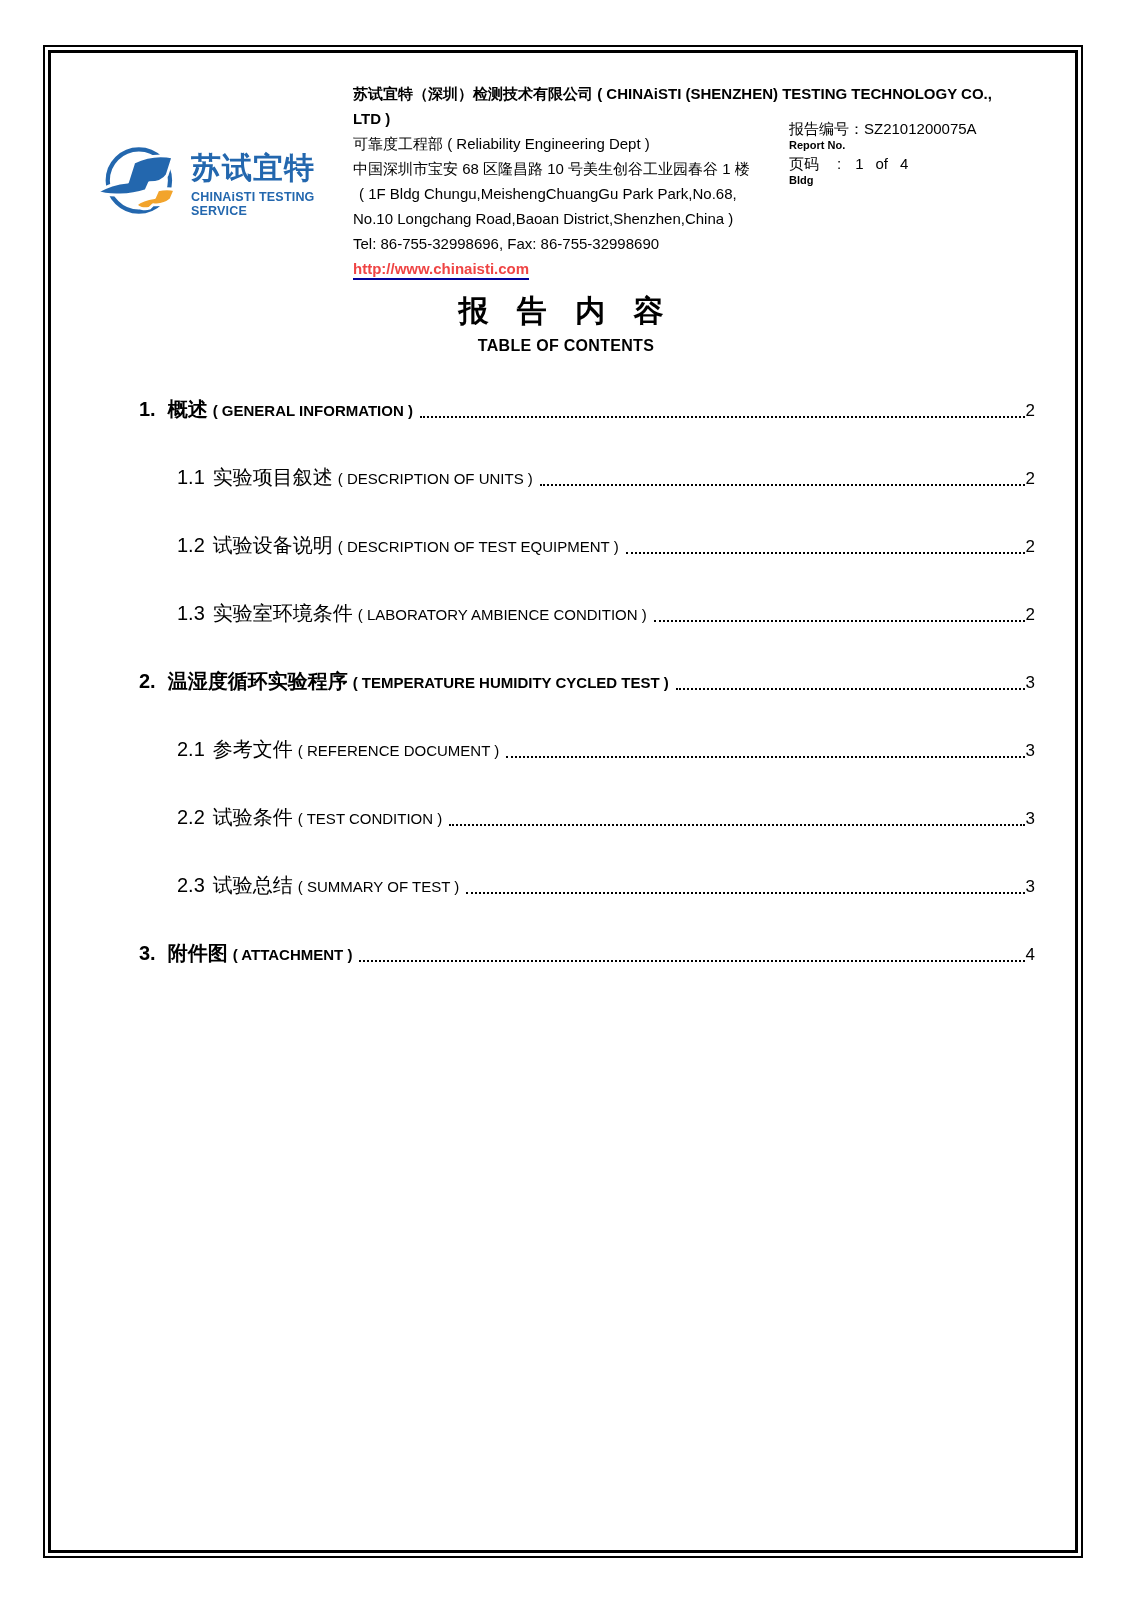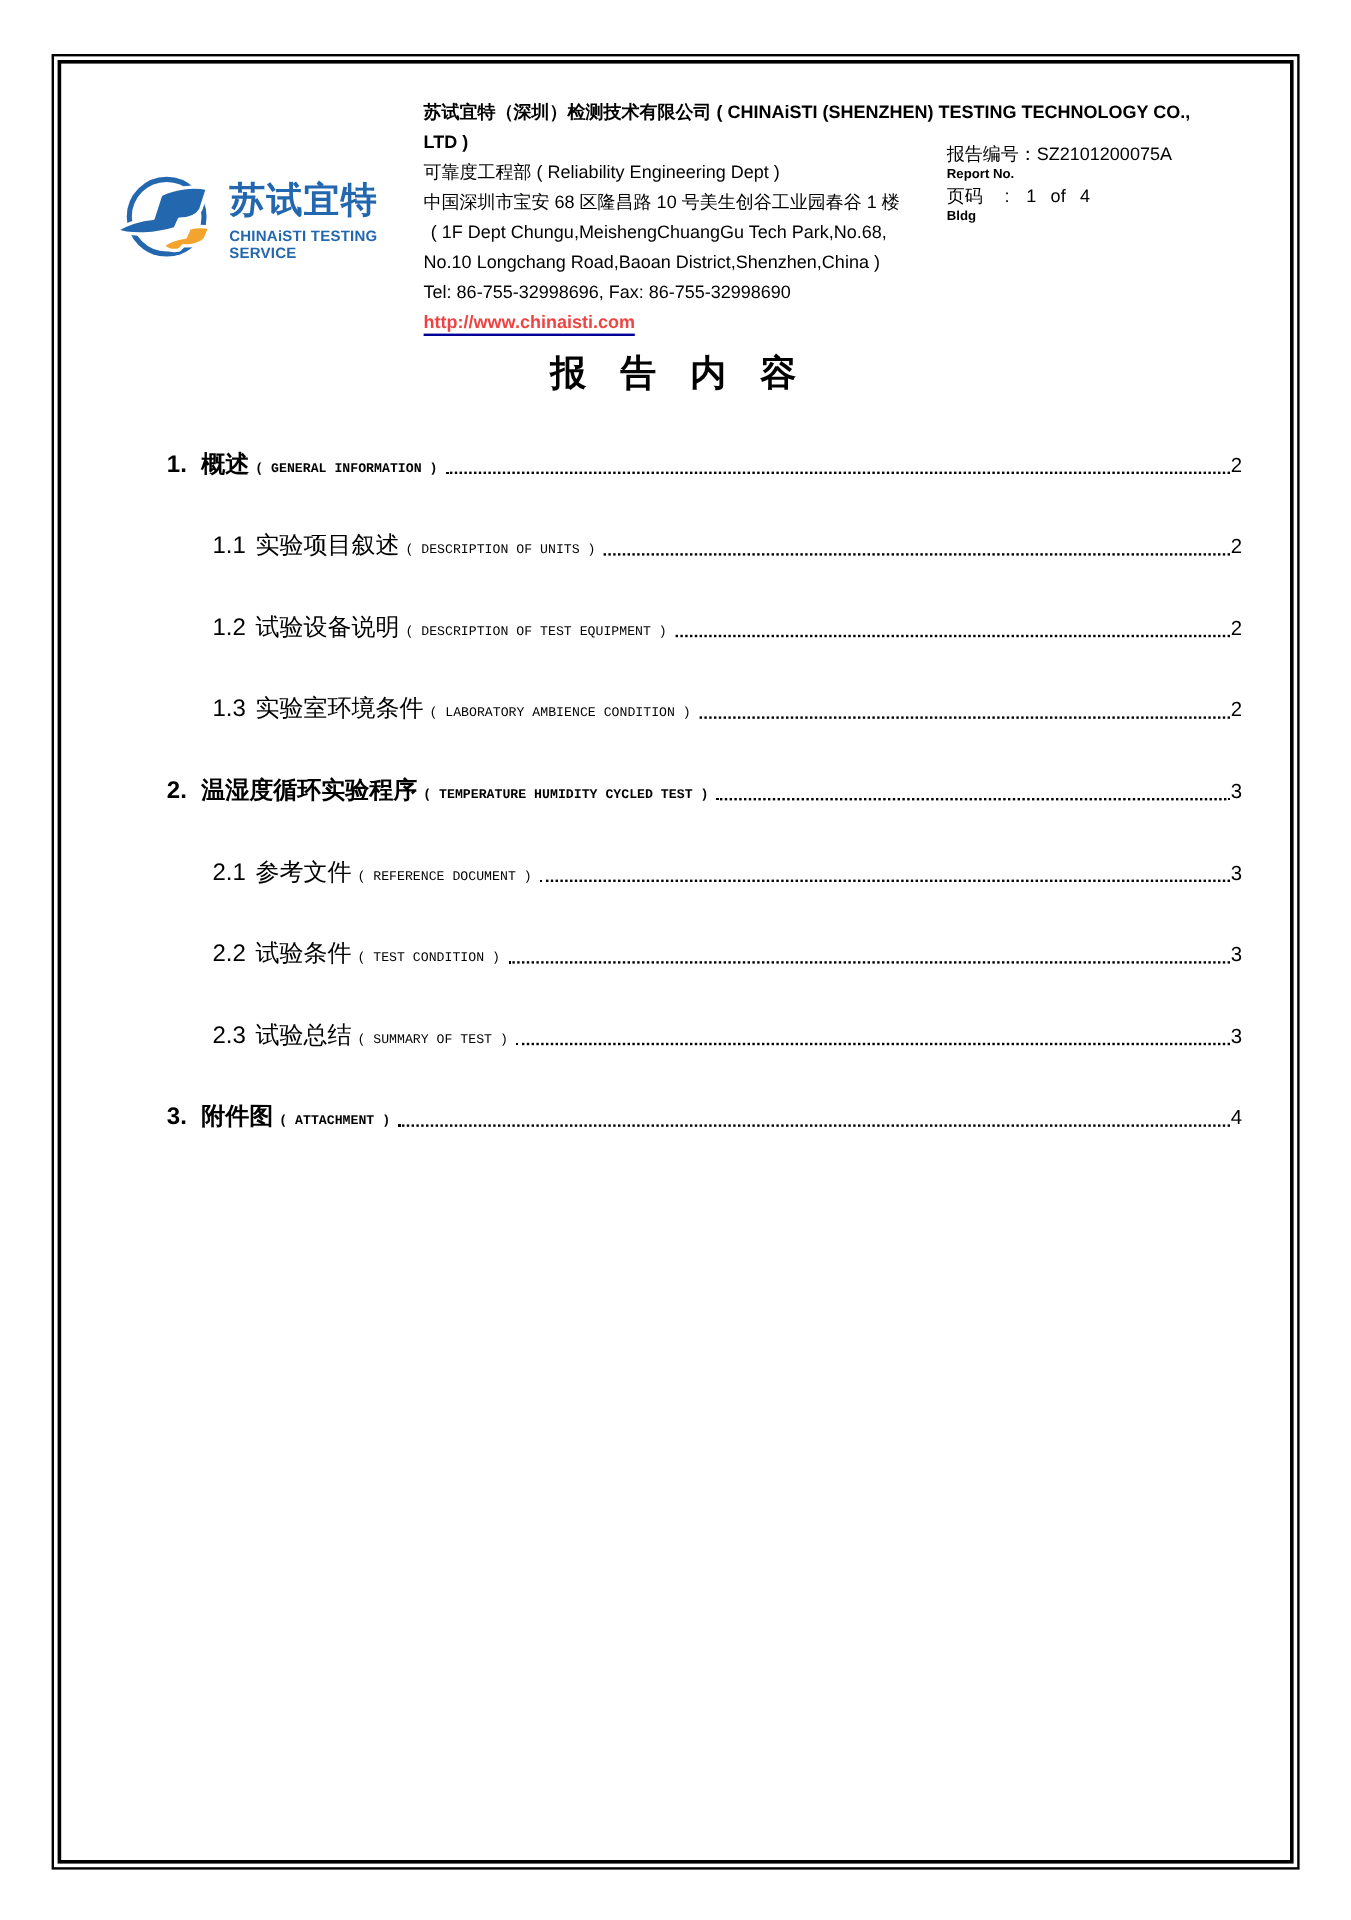--- a/index.html
+++ b/index.html
@@ -39,21 +39,21 @@
 
   
   .toc { margin:41px 2px 0 44px; }
   .toc-row { display:flex; align-items:baseline; height:27px; margin-bottom:41px;
     font-size:20px; }
   .toc-row.lvl1 { font-weight:bold; }
   .toc-row.lvl2 { margin-left:38px;margin-top:31px; }
   .toc-num { margin-right:12px; white-space:nowrap; }
   .toc-row.lvl2 .toc-num { margin-right:8px; }
   .toc-cn { white-space:nowrap; }
-  .toc-en { font-size:11px; margin-left:5px; white-space:nowrap;font-family:Liberation Mono, monospace; }
+  .toc-en { font-size:15px; margin-left:5px; white-space:nowrap; }
   .toc-leader { flex:1 1 auto; align-self:flex-end; margin:0 1px 5px 7px;
     border-bottom:2px dotted #000; min-width:20px; }
   .toc-page { font-size:17px; font-weight:normal; }
 </style>
 </head>
 <body>
 
 <div class="page-frame">
   <div class="page-inner">
 
@@ -71,21 +71,21 @@
             <div class="logo-en" style="color:#2367AE">CHINAiSTI TESTING SERVICE</div>
           </div>
         </div>
       </div>
 
       <div class="text-col">
         <div class="company-name hdr-line">苏试宜特（深圳）检测技术有限公司 ( CHINAiSTI (SHENZHEN) TESTING TECHNOLOGY CO.,</div>
         <div class="company-name hdr-line">LTD )</div>
         <div class="hdr-line">可靠度工程部 ( Reliability Engineering Dept )</div>
         <div class="hdr-line">中国深圳市宝安 68 区隆昌路 10 号美生创谷工业园春谷 1 楼</div>
-        <div class="hdr-line" style="padding-left:6px">( 1F Dept Chungu,MeishengChuangGu Tech Park,No.68,</div>
+        <div class="hdr-line" style="padding-left:6px">( 1F Bldg Chungu,MeishengChuangGu Park Park,No.68,</div>
         <div class="hdr-line">No.10 Longchang Road,Baoan District,Shenzhen,China )</div>
         <div class="hdr-line">Tel: 86-755-32998696, Fax: 86-755-32998690</div>
         <div class="hdr-url">
           <span class="url" style="color:#ef4444; border-color:#000099">http://www.chinaisti.com</span>
         </div>
 
         <div class="report-block">
           <div class="rep-row1">
             <span>报告编号：</span><span>SZ2101200075A</span>
           </div>
@@ -93,20 +93,21 @@
           <div class="rep-row3">
             <span>页码</span><span class="rep-sep">:</span><span>1</span><span class="rep-of">of</span><span>4</span>
           </div>
           <div class="rep-small">Bldg</div>
         </div>
       </div>
     </div>
 
     <div class="doc-title">
       <div class="title-cn">报 告 内 容</div>
+      <div class="title-en">TABLE OF CONTENTS</div>
     </div>
 
     <div class="toc">
 
       <div class="toc-row lvl1">
         <span class="toc-num">1.</span>
         <span class="toc-cn">概述</span>
         <span class="toc-en">( GENERAL INFORMATION )</span>
         <span class="toc-leader"></span>
         <span class="toc-page">2</span>

